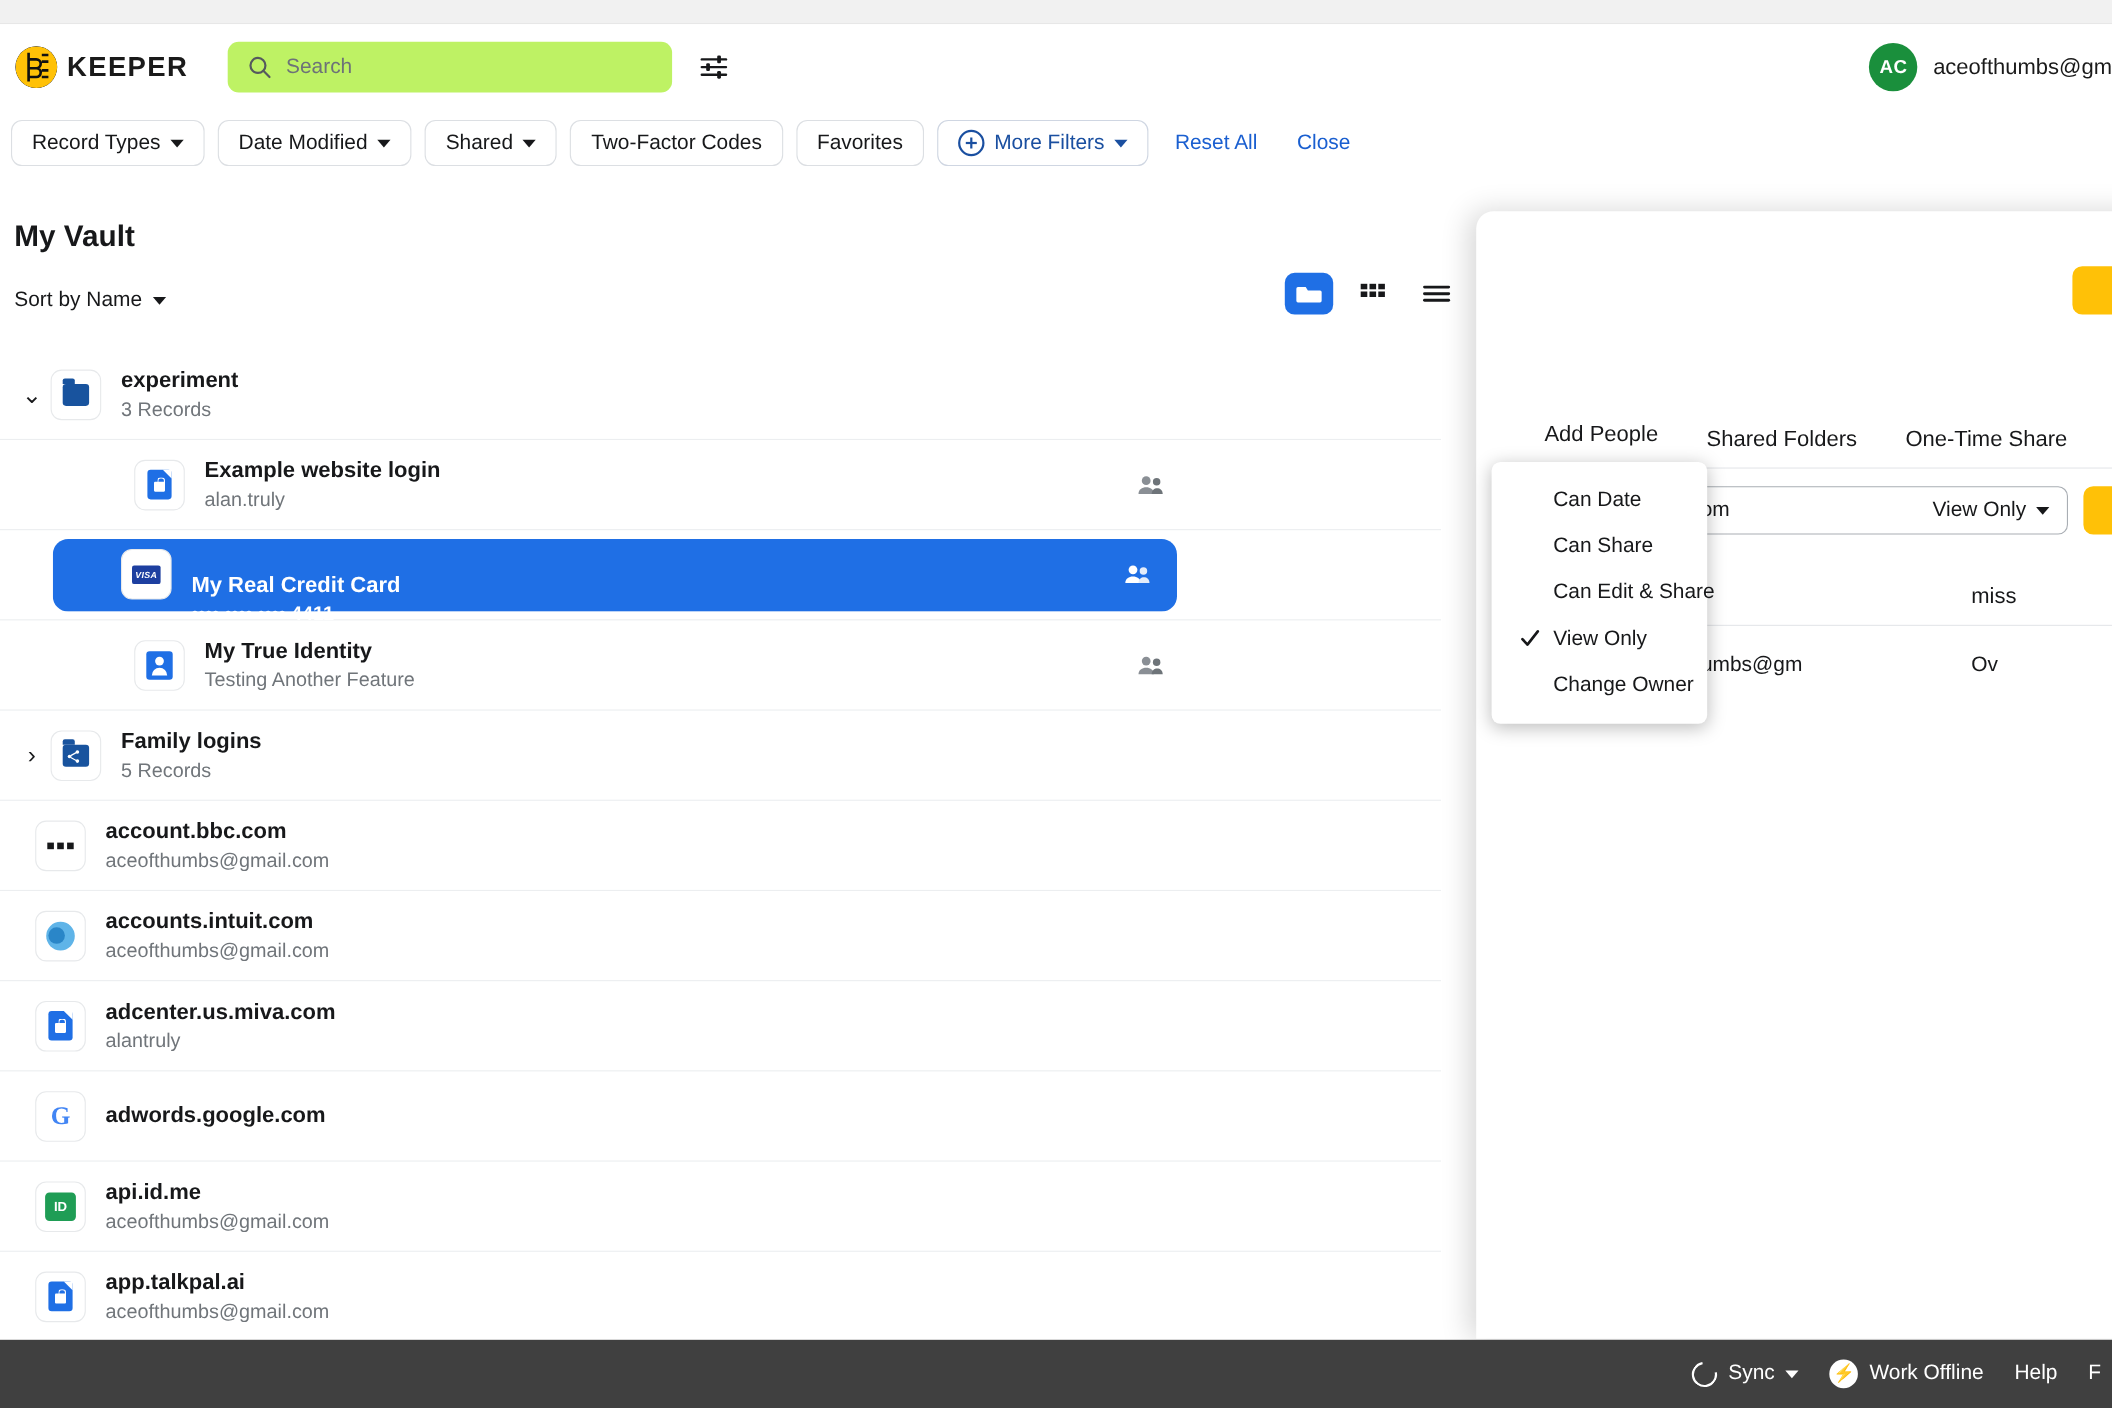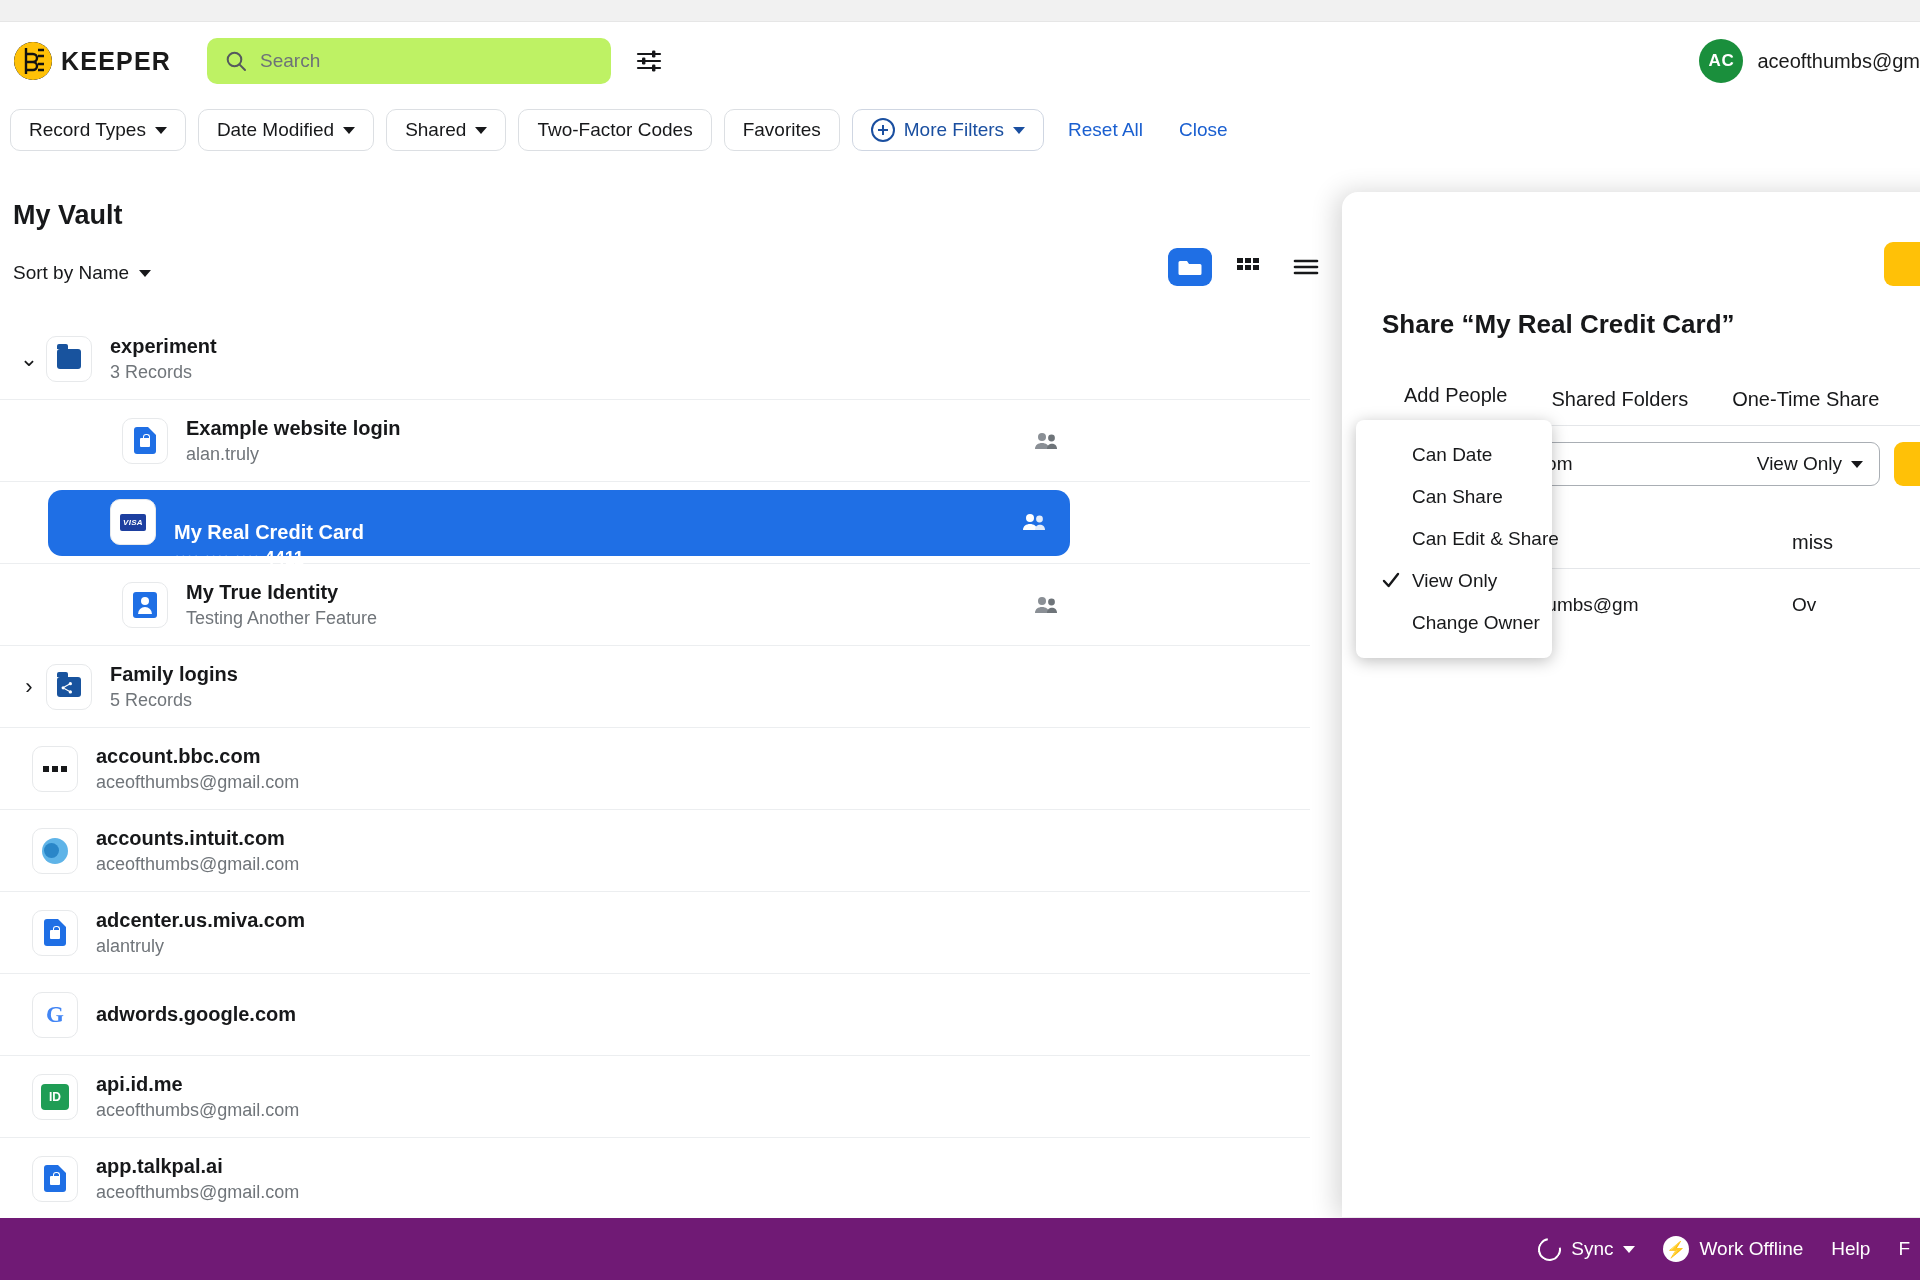--- a/index.html
+++ b/index.html
@@ -345,21 +345,21 @@
   }
   .perm-item .check {
     position: absolute; left: 26px; top: 9px;
     width: 18px; height: 22px;
   }
 
   
   .bottom-bar {
     position: absolute; left: 0; bottom: 0;
     width: 1920px; height: 62px;
-    background: #701a75;
+    background: #404040;
     display: flex; align-items: center; justify-content: flex-end;
     gap: 28px; padding-right: 10px;
     color: #ffffff;
   }
   .bb-item {
     display: flex; align-items: center; gap: 10px;
     font-size: 19px; color: #fff; cursor: pointer; white-space: nowrap;
   }
   .caret.white { border-top-color: #ffffff; }
   .sync-ic {
@@ -643,21 +643,20 @@
       <div class="row-texts">
         <div class="row-title">app.talkpal.ai</div>
         <div class="row-sub">aceofthumbs@gmail.com</div>
       </div>
     </div>
   </div>
 
   <div class="share-panel">
     <button class="share-done">D</button>
 
-    <div class="share-title">Share “My Real Credit Card”</div>
 
     <div class="share-tabs">
       <div class="tab active">Add People</div>
       <div class="tab">Shared Folders</div>
       <div class="tab">One-Time Share</div>
     </div>
 
     <div class="add-row">
       <div class="email-field">
         <span class="val">a.truly@outlook.com</span>

